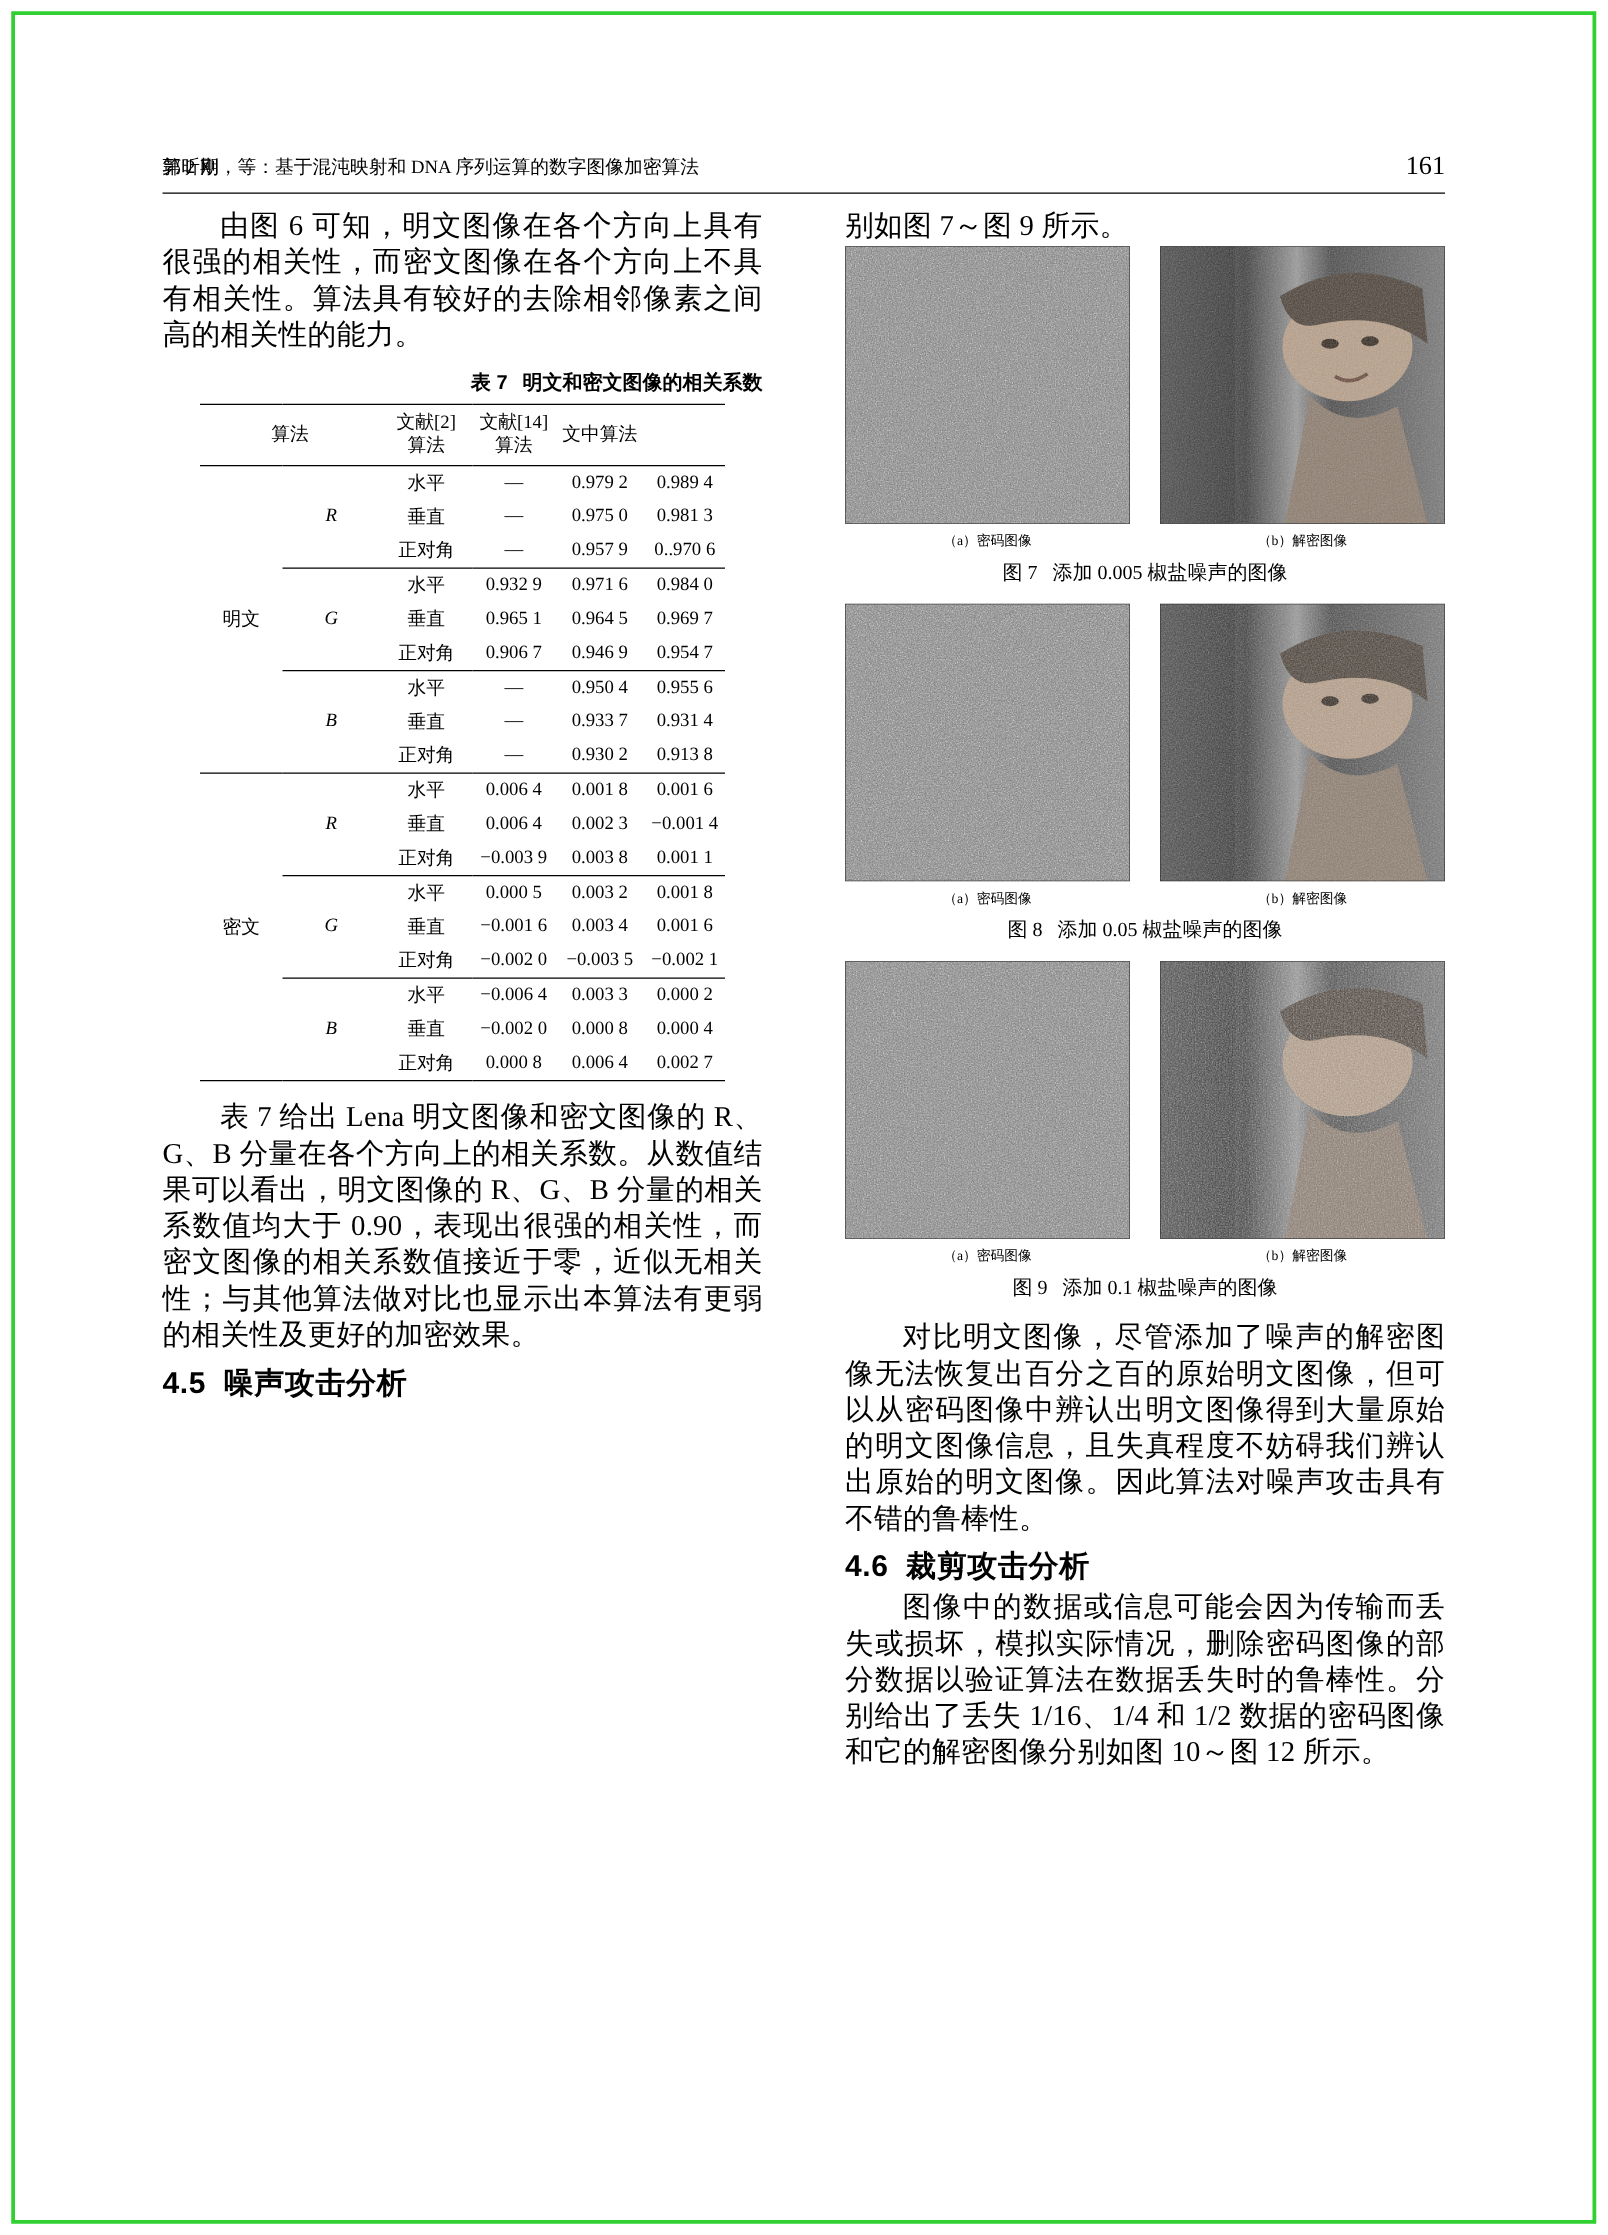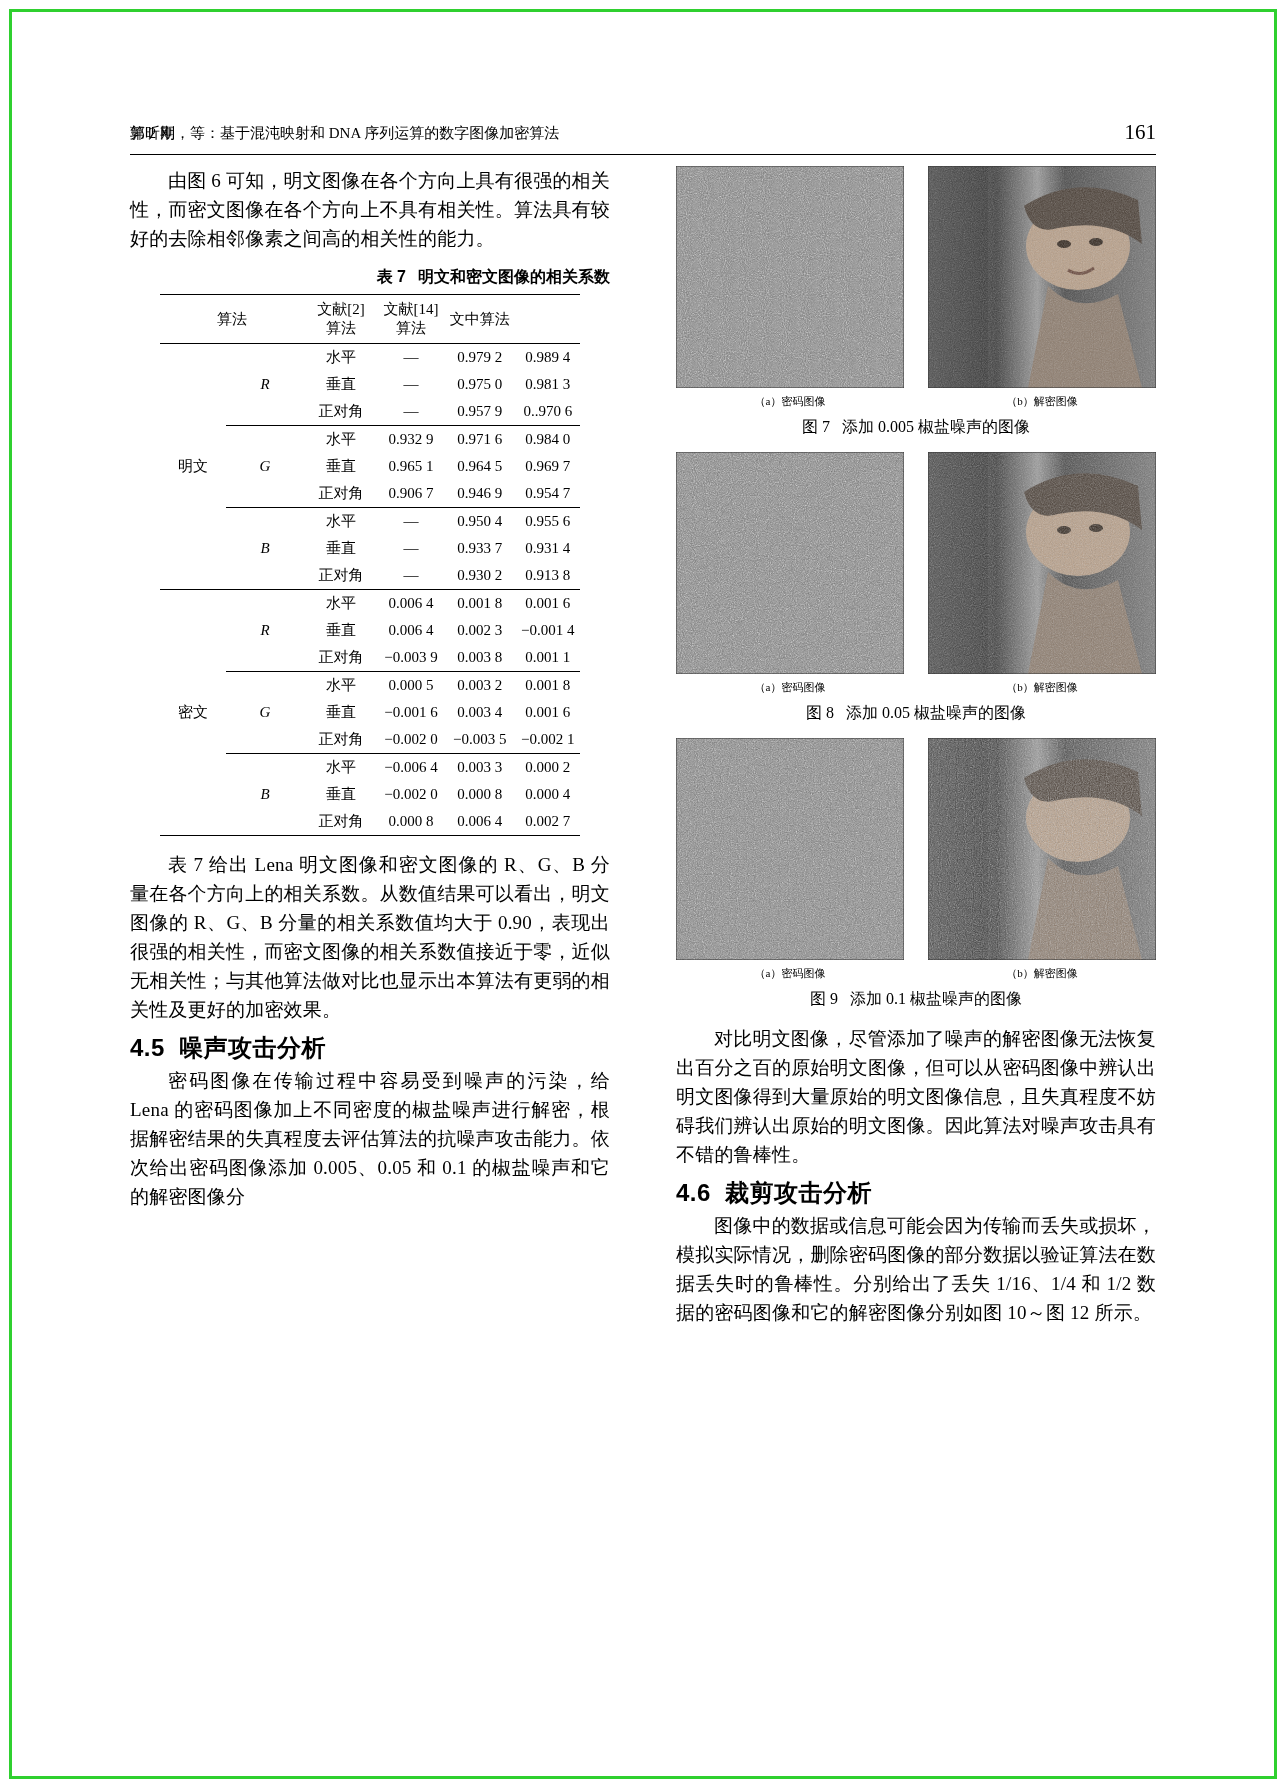--- a/index.html
+++ b/index.html
@@ -32,21 +32,21 @@
   .runhead .right { position:absolute; right:0; top:0; font-size:21px; }
 
   
   .cols { position:absolute; top:46px; left:0; width:1026px; }
   .col { position:absolute; top:0; width:480px; }
   .col.left { left:0; }
   .col.right { left:546px; }
 
   p.body {
     margin:0 0 2px 0;
-    font-size:19px;
+    font-size:23px;
     line-height:29px;
     text-align:justify;
     text-indent:2em;
     letter-spacing:0.2px;
   }
   p.noindent { text-indent:0; }
 
   h4.sec {
     margin:8px 0 2px 0;
     font-size:24px;
@@ -268,25 +268,25 @@
           </tr>
         </tbody>
       </table>
 
       <p class="body" style="margin-top:14px;">表 7 给出 Lena 明文图像和密文图像的 R、G、B 分量在各个方向上的相关系数。从数值结果可以看出，明文图像的 R、G、B 分量的相关系数值均大于 0.90，表现出很强的相关性，而密文图像的相关系数值接近于零，近似无相关性；与其他算法做对比也显示出本算法有更弱的相关性及更好的加密效果。</p>
 
       <h4 class="sec">
         <span class="num">4.5</span><span>噪声攻击分析</span>
       </h4>
 
-      <p class="body">密码图像在传输过程中容易受到噪声的污染，给 Lena 的密码图像加上不同密度的椒盐噪声进行解密，根据解密结果的失真程度去评估算法的抗噪声攻击能力。依次给出密码图像添加 0.005、0.05 和 0.1 的椒盐噪声和它的解密图像分</p>
     </div>
 
     <div class="col right">
 
+      <p class="body noindent">别如图 7～图 9 所示。</p>
 
       <div class="figblock">
         <div class="figrow">
           <svg class="noiseimg" viewBox="0 0 228 222">
             <defs>
               <filter id="n1" x="0" y="0" width="100%" height="100%">
                 <feTurbulence type="fractalNoise" baseFrequency="0.95" numOctaves="3" seed="7"></feTurbulence>
                 <feColorMatrix type="saturate" values="0"></feColorMatrix>
                 <feComponentTransfer>
                     <feFuncA type="linear" slope="1"></feFuncA>

